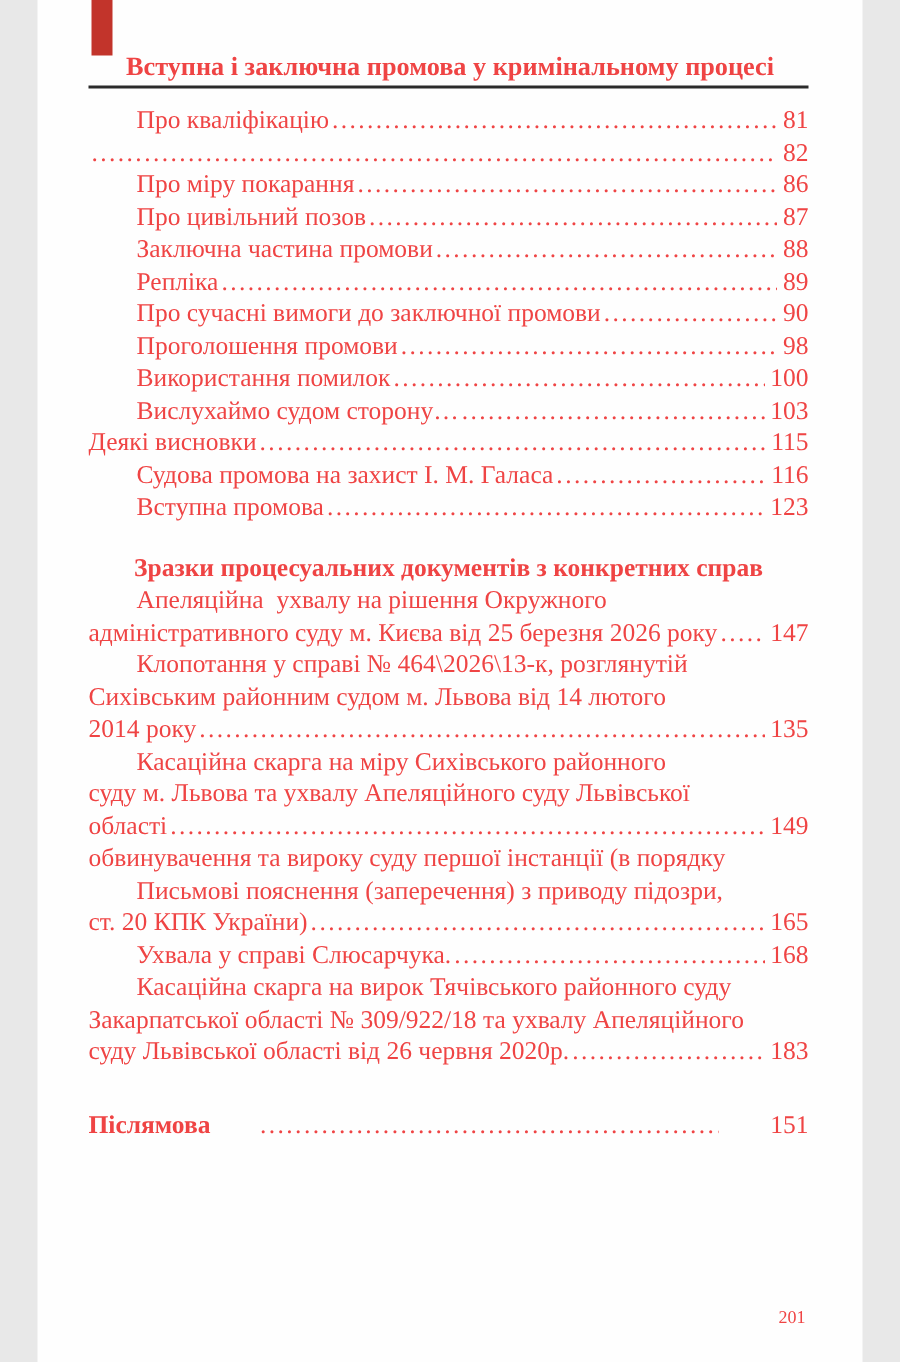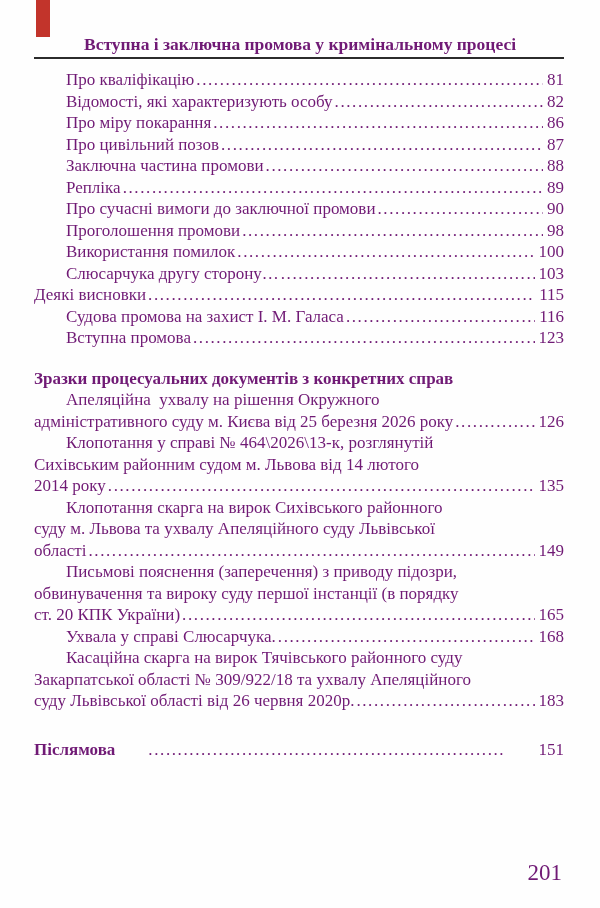--- a/index.html
+++ b/index.html
@@ -1,24 +1,24 @@
 <!DOCTYPE html>
 <html><head>
 <meta charset="utf-8">
 <style>
   html, body { margin: 0; padding: 0; background: #e8e8e8; }
   .page {
     position: relative;
-    width: 600px;
+    width: 550px;
     height: 908px;
     margin: 0 auto;
     background: #fefefe;
     overflow: hidden;
     font-family: "Liberation Serif", "DejaVu Serif", serif;
-    color: #701a75;
+    color: #ef4444;
   }
   .red-mark {
     position: absolute;
     left: 36px;
     top: 0;
     width: 14px;
     height: 37px;
     background: #c2342b; 
   }
   .running-head {
@@ -46,52 +46,52 @@
     white-space: nowrap;
     margin: 0 4px 0 2px;
   }
   .leader::after {
     content: "................................................................................................................................................................";
     letter-spacing: 1.6px;
   }
   .pageno { flex: 0 0 auto; }
   .section-heading {
     margin-top: 19px;
+    text-align: center;
     font-weight: bold;
     font-size: 17px;
     line-height: 21.5px;
   }
   .afterword { margin-top: 27px; gap: 31px; }
   .bold { font-weight: bold; }
   .folio {
     position: absolute;
     right: 38px;
     bottom: 22px;
-    font-size: 23px;
+    font-size: 12px;
     text-align: right;
   }
 </style>
 </head>
 <body>
 
 <div class="page">
   <div class="red-mark" style="background: rgb(194, 52, 43);"></div>
 
   <div class="running-head">Вступна і заключна промова у кримінальному процесі</div>
   <div class="head-rule"></div>
 
   <div class="toc">
     <div id="toc-part1">
         <div class="row indent">
           <span class="text">Про кваліфікацію</span>
           <span class="leader"></span>
           <span class="pageno">81</span>
         </div>
         <div class="row indent">
-          <span class="text">Відомості, які характеризують особу</span>
           <span class="leader"></span>
           <span class="pageno">82</span>
         </div>
         <div class="row indent">
           <span class="text">Про міру покарання</span>
           <span class="leader"></span>
           <span class="pageno">86</span>
         </div>
         <div class="row indent">
           <span class="text">Про цивільний позов</span>
@@ -117,21 +117,21 @@
           <span class="text">Проголошення промови</span>
           <span class="leader"></span>
           <span class="pageno">98</span>
         </div>
         <div class="row indent">
           <span class="text">Використання помилок</span>
           <span class="leader"></span>
           <span class="pageno">100</span>
         </div>
         <div class="row indent">
-          <span class="text">Слюсарчука другу сторону…</span>
+          <span class="text">Вислухаймо судом сторону…</span>
           <span class="leader"></span>
           <span class="pageno">103</span>
         </div>
         <div class="row">
           <span class="text">Деякі висновки</span>
           <span class="leader"></span>
           <span class="pageno">115</span>
         </div>
         <div class="row indent">
           <span class="text">Судова промова на захист І. М. Галаса</span>
@@ -147,49 +147,49 @@
 
     <div class="section-heading">Зразки процесуальних документів з конкретних справ</div>
 
     <div id="toc-part2">
         <div class="row indent">
           <span class="text">Апеляційна  ухвалу на рішення Окружного</span>
         </div>
         <div class="row">
           <span class="text">адміністративного суду м. Києва від 25 березня 2026 року</span>
           <span class="leader"></span>
-          <span class="pageno">126</span>
+          <span class="pageno">147</span>
         </div>
         <div class="row indent">
           <span class="text">Клопотання у справі № 464\2026\13-к, розглянутій</span>
         </div>
         <div class="row">
           <span class="text">Сихівським районним судом м. Львова від 14 лютого</span>
         </div>
         <div class="row">
           <span class="text">2014 року</span>
           <span class="leader"></span>
           <span class="pageno">135</span>
         </div>
         <div class="row indent">
-          <span class="text">Клопотання скарга на вирок Сихівського районного</span>
+          <span class="text">Касаційна скарга на міру Сихівського районного</span>
         </div>
         <div class="row">
           <span class="text">суду м. Львова та ухвалу Апеляційного суду Львівської</span>
         </div>
         <div class="row">
           <span class="text">області</span>
           <span class="leader"></span>
           <span class="pageno">149</span>
         </div>
+        <div class="row">
+          <span class="text">обвинувачення та вироку суду першої інстанції (в порядку</span>
+        </div>
         <div class="row indent">
           <span class="text">Письмові пояснення (заперечення) з приводу підозри,</span>
-        </div>
-        <div class="row">
-          <span class="text">обвинувачення та вироку суду першої інстанції (в порядку</span>
         </div>
         <div class="row">
           <span class="text">ст. 20 КПК України)</span>
           <span class="leader"></span>
           <span class="pageno">165</span>
         </div>
         <div class="row indent">
           <span class="text">Ухвала у справі Слюсарчука.</span>
           <span class="leader"></span>
           <span class="pageno">168</span>

